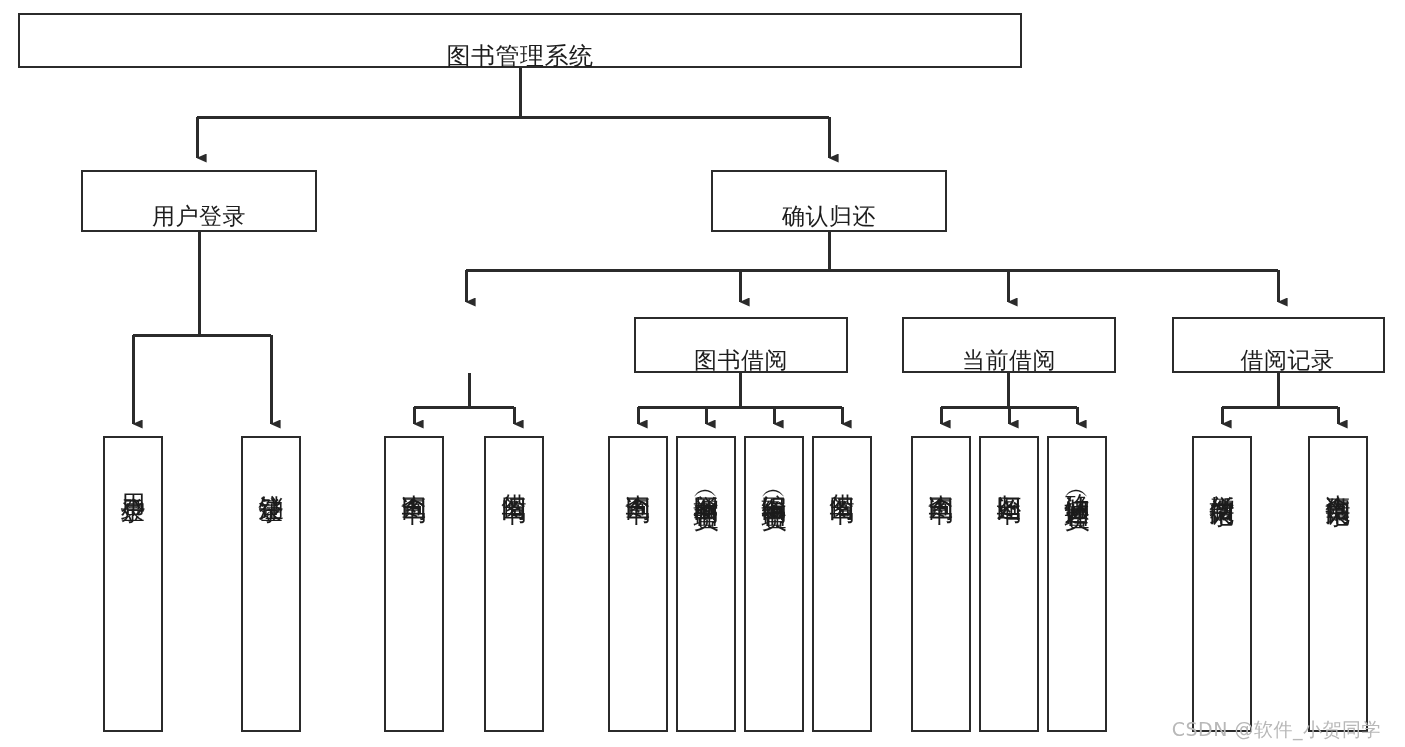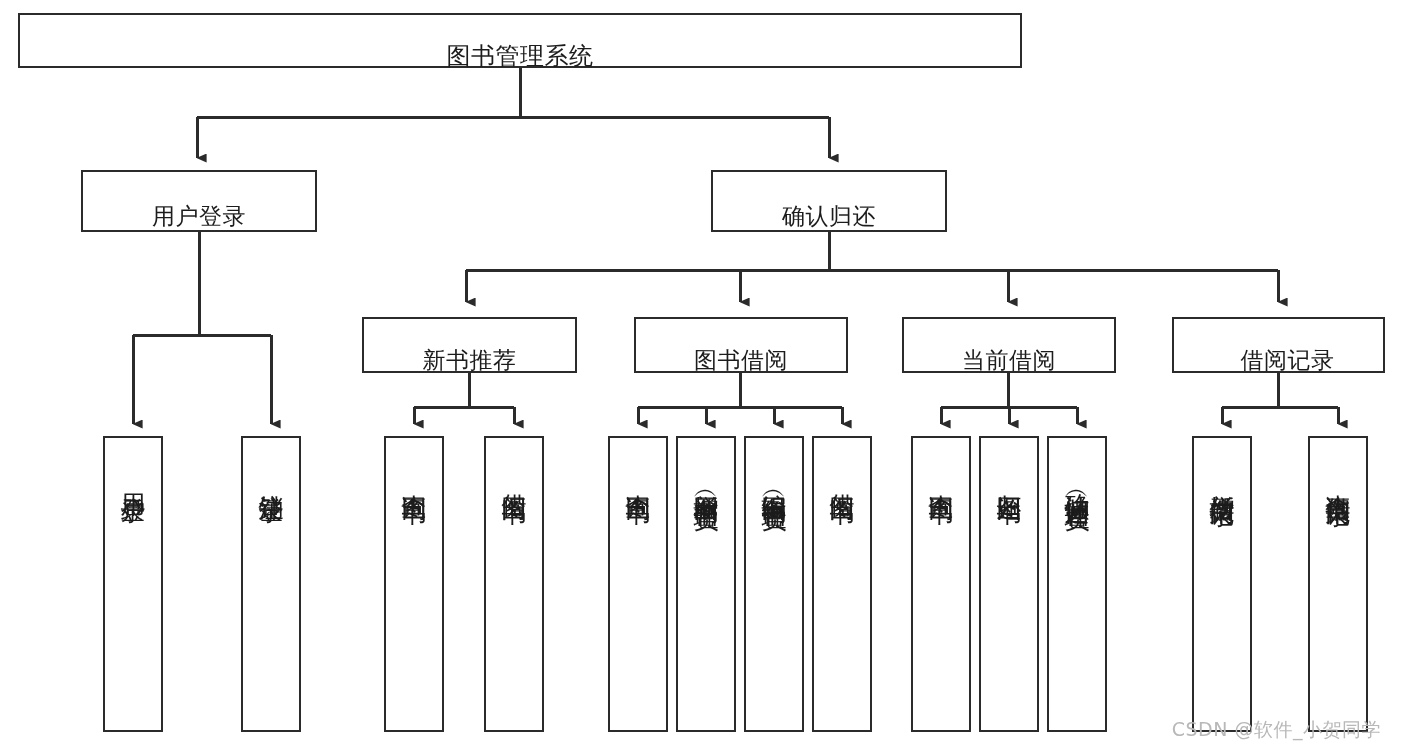--- a/index.html
+++ b/index.html
@@ -135,23 +135,20 @@
     <span class="label">图书管理系统</span>
   </div>
 
   <div class="node horiz" style="left:81px; top:170px; width:236px; height:62px;">
     <span class="label">用户登录</span>
   </div>
   <div class="node horiz" style="left:711px; top:170px; width:236px; height:62px;">
     <span class="label">确认归还</span>
   </div>
 
-  <div class="node horiz" style="left:362px; top:317px; width:215px; height:56px;">
-    <span class="label">新书推荐</span>
-  </div>
   <div class="node horiz" style="left:902px; top:317px; width:214px; height:56px;">
     <span class="label">当前借阅</span>
   </div>
   <div class="node horiz" style="left:634px; top:317px; width:214px; height:56px;">
     <span class="label">图书借阅</span>
   </div>
   <div class="node horiz" style="left:1172px; top:317px; width:213px; height:56px;padding-left:18px;">
     <span class="label">借阅记录</span>
   </div>
 

